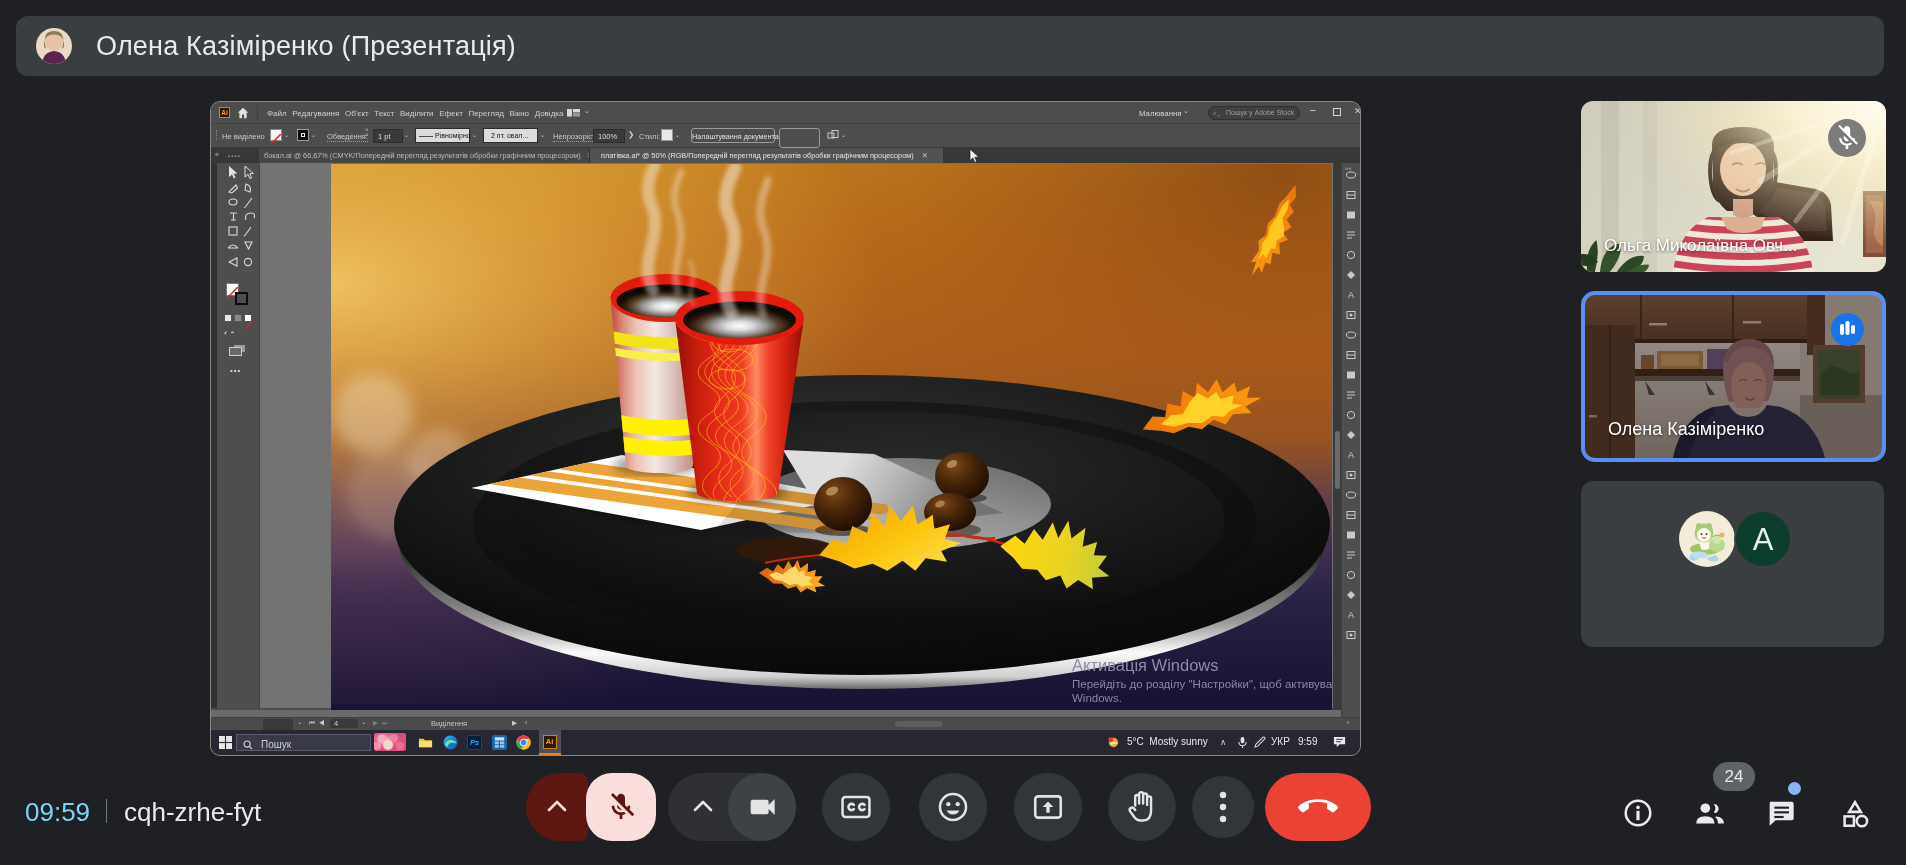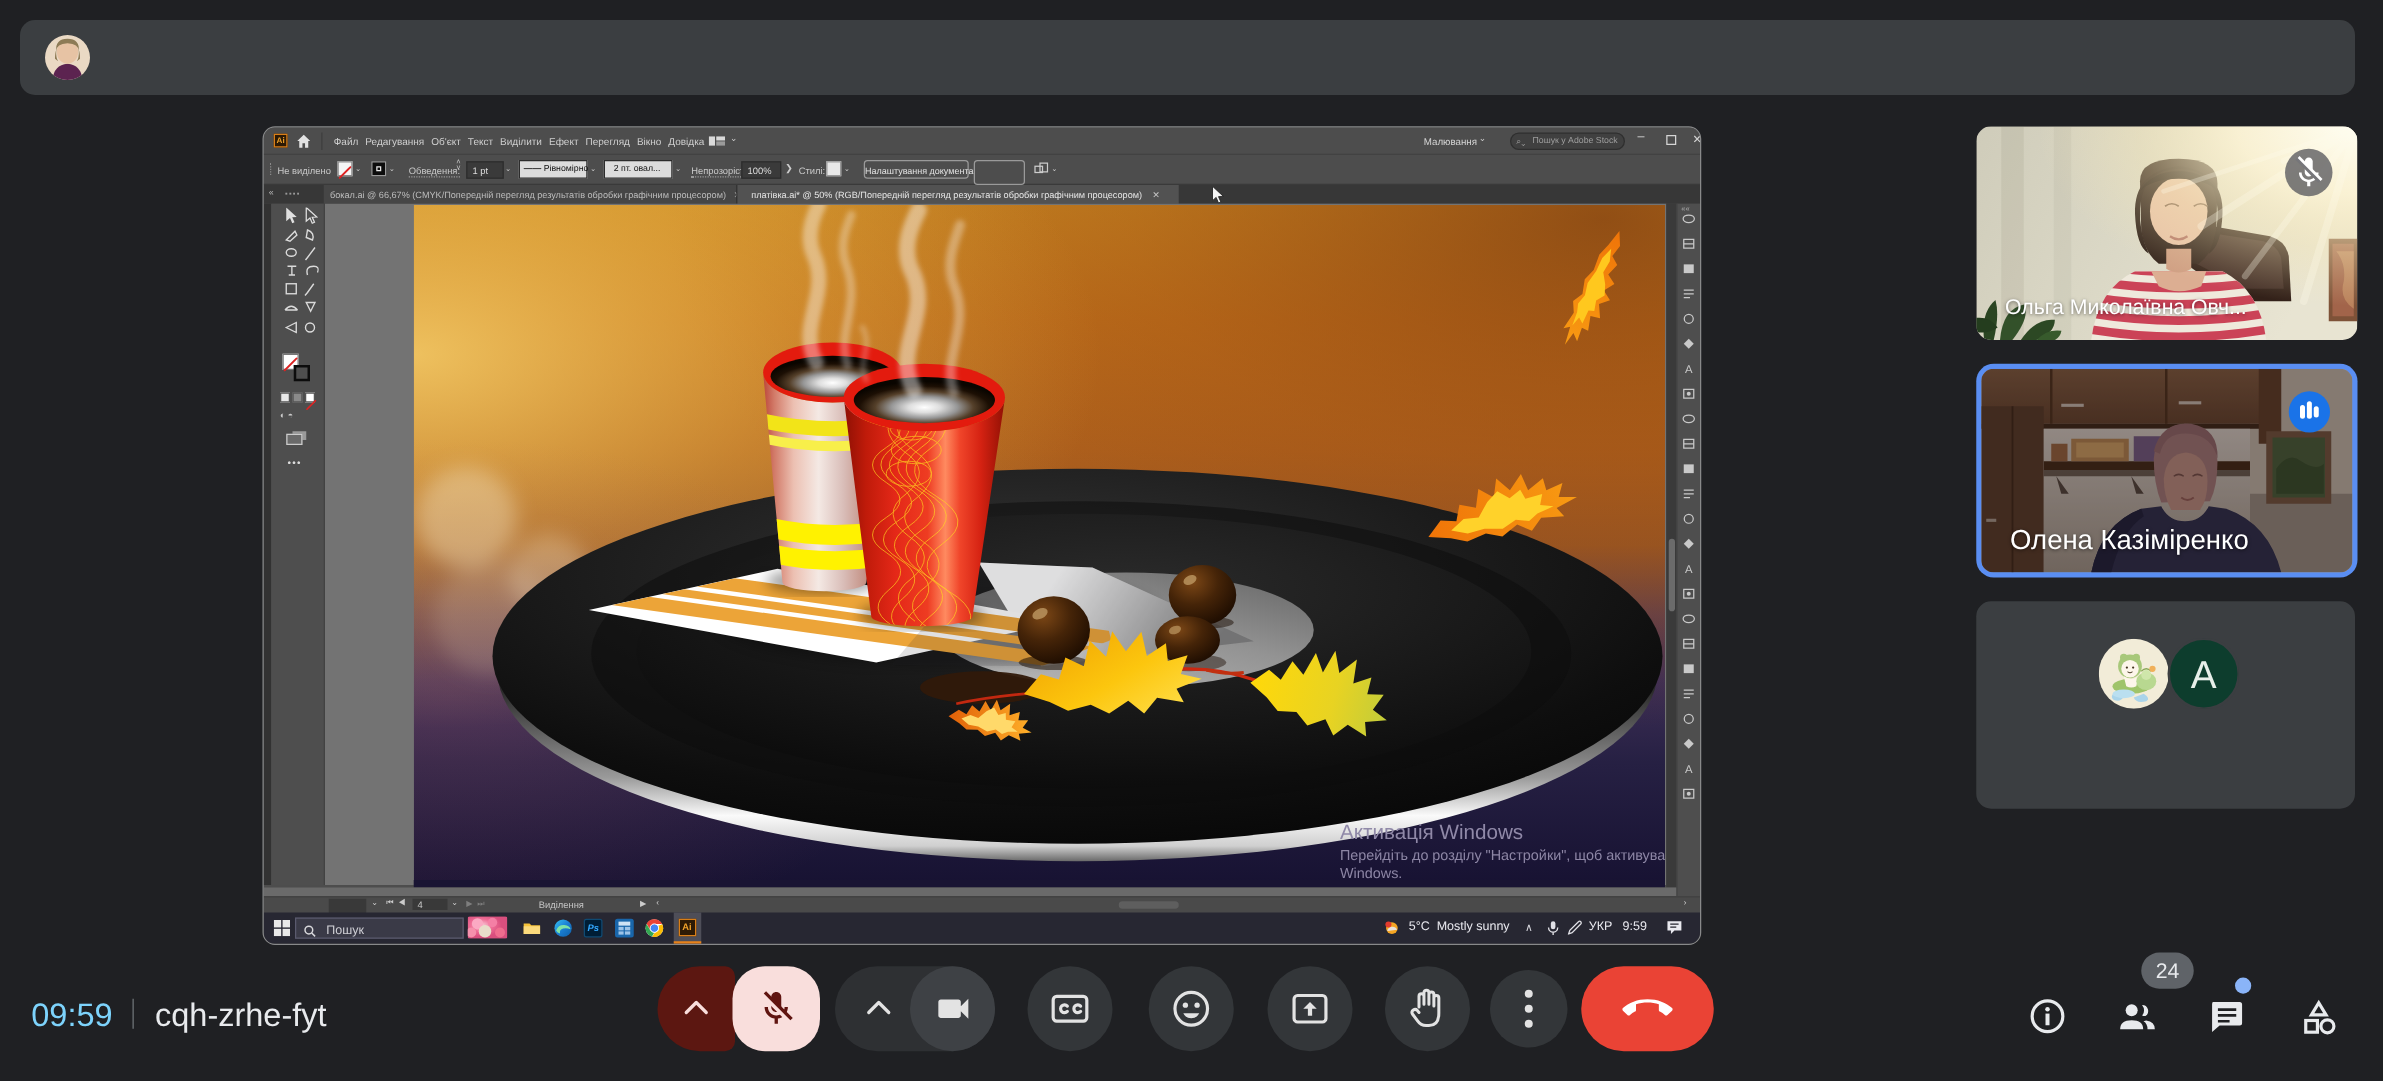--- a/index.html
+++ b/index.html
@@ -11,20 +11,21 @@
 <div class="abs" style="left:16px;top:16px;width:1868px;height:60px;background:#3b3e41;border-radius:12px;"></div>
 <div class="abs" style="left:36px;top:28px;width:36px;height:36px;border-radius:50%;overflow:hidden;">
 <svg width="36" height="36">
   <rect width="36" height="36" fill="#ead9c4"></rect>
   <path d="M6 36 Q7 24 18 23 Q29 24 30 36 Z" fill="#5c2350"></path>
   <ellipse cx="18" cy="13.5" rx="8.5" ry="9.5" fill="#e7c3a4"></ellipse>
   <path d="M9 13 Q8 3 18 3 Q28 3 27 13 Q27 7 18 6.5 Q9 7 9 13 Z" fill="#8d7b56"></path>
   <path d="M9 12 Q8.6 18 10.5 21 L8 19 Q8 14 9 12 Z" fill="#8d7b56"></path>
   <path d="M27 12 Q27.4 18 25.5 21 L28 19 Q28 14 27 12 Z" fill="#8d7b56"></path>
 </svg></div>
+<div class="abs" style="left:96px;top:31px;font-size:27px;color:#e8eaed;letter-spacing:.2px;font-weight:500;">Олена Казіміренко (Презентація)</div>
 
 <div class="abs" style="left:210px;top:101px;width:1151px;height:655px;border-radius:10px;overflow:hidden;background:#4d4d4d;border:1px solid #88898a;">
  <div class="abs" style="left:0;top:0;width:1149px;height:653px;">
 
   <div class="abs" style="left:0;top:0;width:1149px;height:21px;background:#4d4d4d;padding-left:20px;">
     <div class="abs" style="left:8px;top:5px;width:11px;height:11px;background:#2d1a05;border:1px solid #d97e17;color:#f0a22a;font-size:6.5px;font-weight:bold;text-align:center;line-height:9px;">Ai</div>
     <svg class="abs" style="left:26px;top:5px;" width="12" height="12" viewBox="0 0 15 15">
             <path d="M7.5 1 L14 7.2 H12 V14 H8.8 V9.5 H6.2 V14 H3 V7.2 H1 Z" fill="#e2e2e2"></path>
           </svg>
     <div class="abs" style="left:46px;top:4px;width:1px;height:14px;background:#3e3e3e;"></div>
@@ -641,21 +642,21 @@
   <path d="M138 72 Q140 46 163 44 Q187 46 189 74 Q189 94 183 106 L144 107 Q138 92 138 72 Z" fill="#997068"></path>
   <path d="M146 88 Q148 68 164 67 Q181 69 181 90 Q181 105 175 113 L152 113 Q146 102 146 88 Z" fill="#b08470"></path>
   <path d="M138 66 Q144 42 168 44 Q190 48 189 72 Q185 54 167 52 Q147 50 143 68 Z" fill="#8a625c"></path>
   <path d="M154 86 q4 -3 8 0 M169 86 q4 -3 8 0" stroke="#6e4a3c" stroke-width="1.2" fill="none"></path>
   <path d="M160 103 q5 4 10 0" stroke="#8a5648" stroke-width="1.6" fill="none"></path>
   <path d="M88 163 Q96 124 128 112 L144 110 Q150 122 163 122 Q176 122 182 110 L196 112 Q230 124 240 163 Z" fill="#2b2b40"></path>
   <path d="M88 163 Q96 124 128 112 L130 118 Q112 130 104 163 Z" fill="#1f1f30"></path>
   <rect width="297" height="163" fill="#170e22" opacity=".3"></rect>
 </svg>
 </div>
-  <div class="abs" style="left:27px;top:128px;font-size:22px;color:#fff;text-shadow:0 1px 3px rgba(0,0,0,.55);">Олена Казіміренко</div>
+  <div class="abs" style="left:27px;top:128px;font-size:18px;color:#fff;text-shadow:0 1px 3px rgba(0,0,0,.55);">Олена Казіміренко</div>
   <div class="abs" style="left:250px;top:22px;width:33px;height:33px;border-radius:50%;background:#1a73e8;">
     <svg width="33" height="33">
           <g fill="#fff">
             <rect x="9" y="11" width="4" height="11" rx="2"></rect>
             <rect x="14.5" y="8" width="4" height="14" rx="2"></rect>
             <rect x="20" y="12" width="4" height="9" rx="2"></rect>
           </g>
         </svg>
   </div>
 </div>

